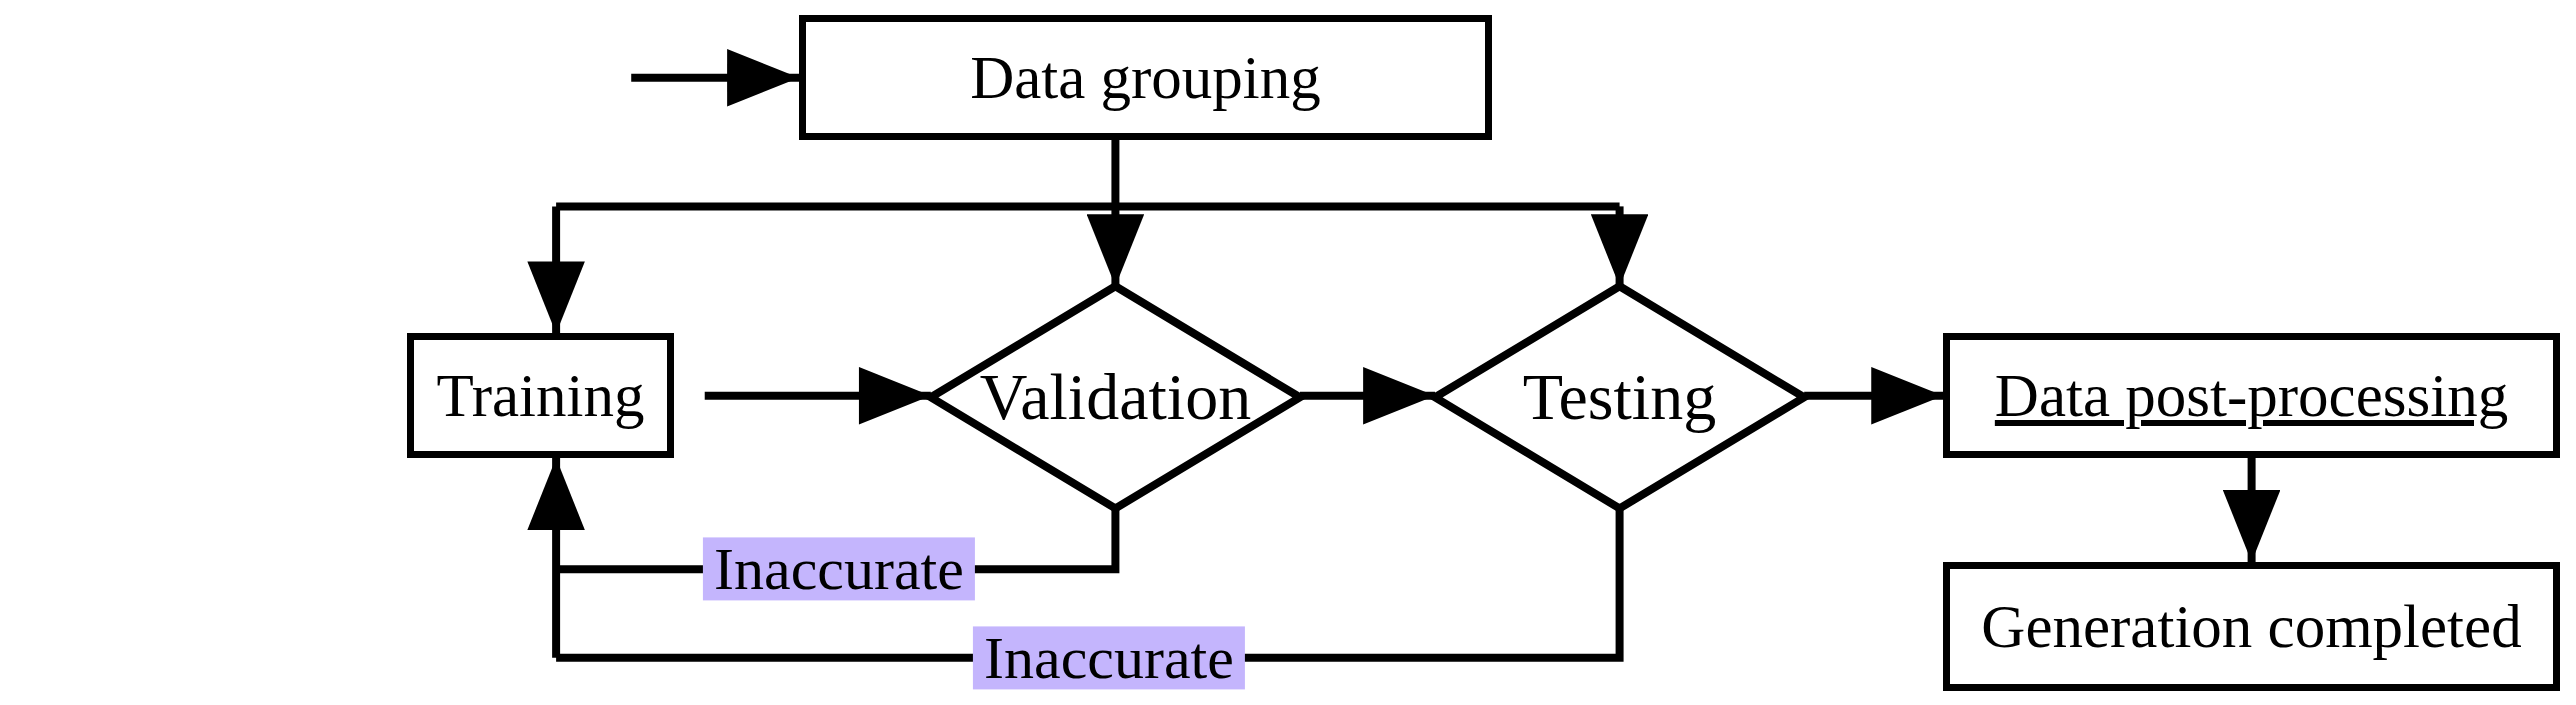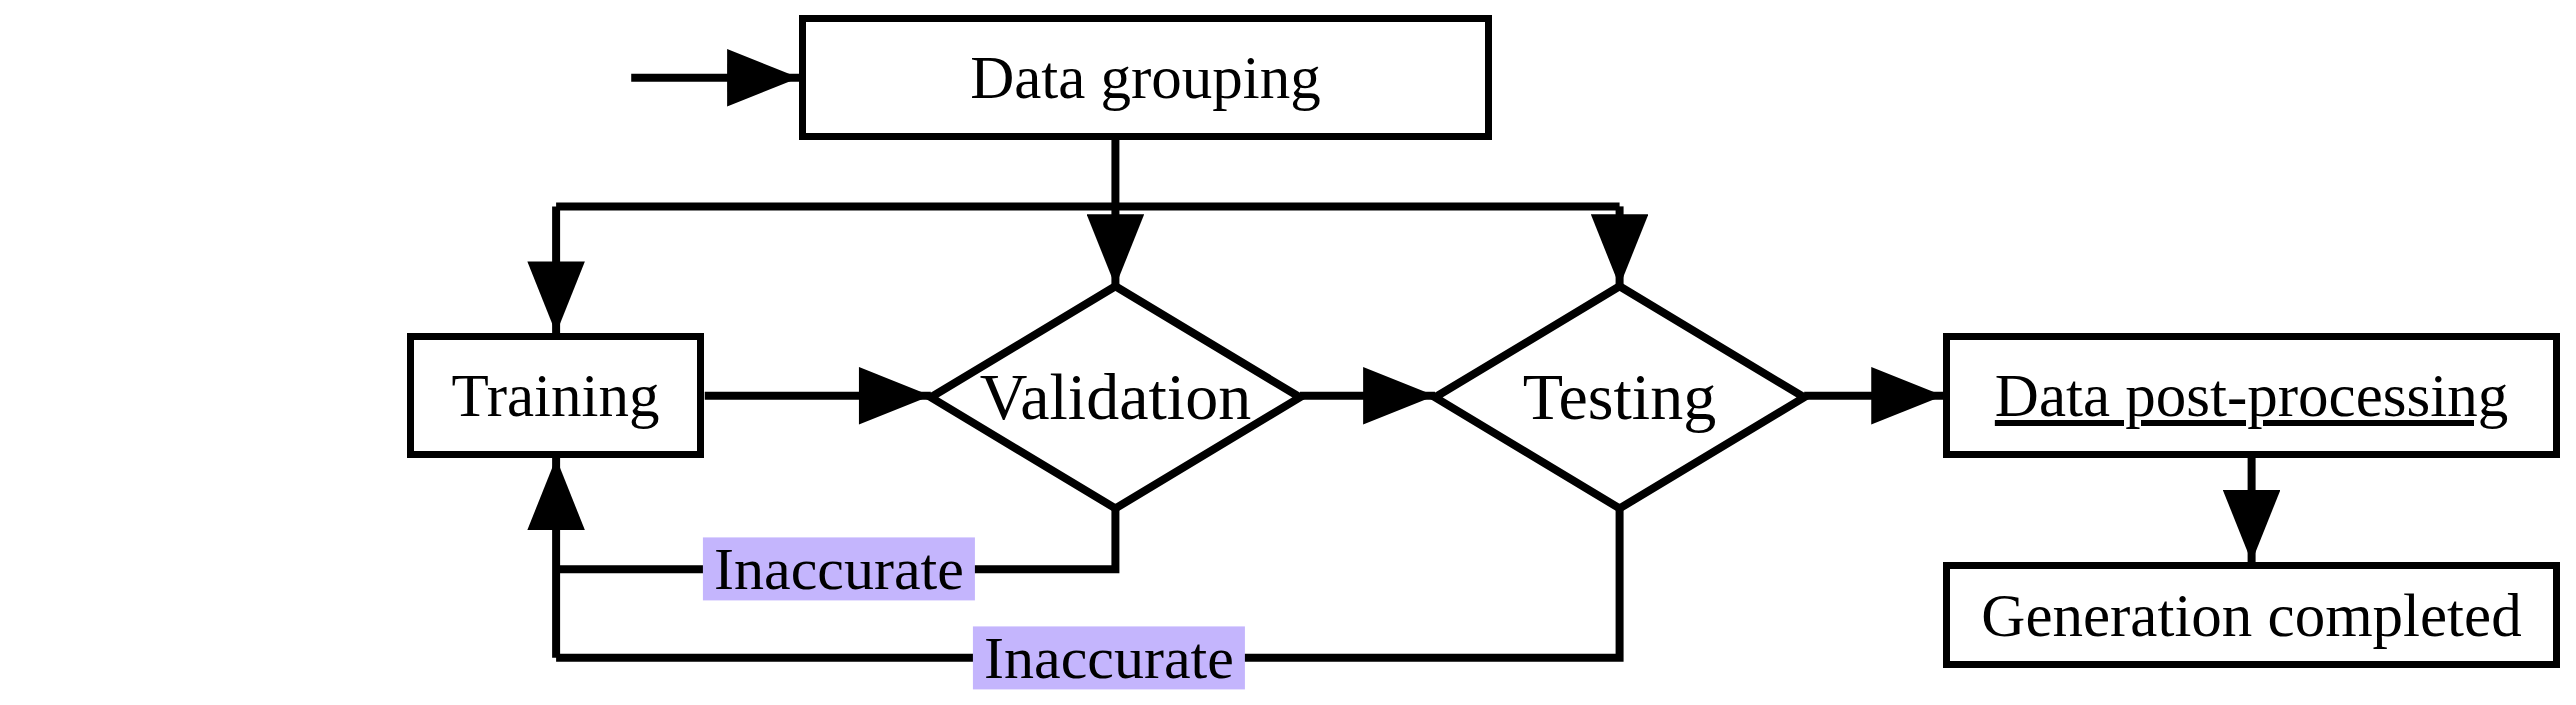--- a/index.html
+++ b/index.html
@@ -93,29 +93,29 @@
     <path d="M2027 636 L2027 823 L696 823" fill="none" stroke="#000000" stroke-width="10"></path>
 
     <path d="M696 823 L696 573" fill="none" stroke="#000000" stroke-width="10" marker-end="url(#arrow)"></path>
   </svg>
 
 
   <div class="node" style="left:799px; top:15px;  width:693px; height:125px;">
     <span>Data grouping</span>
   </div>
 
-  <div class="node" style="left:407px;  top:333px; width:297px; height:125px;text-align:center;">
+  <div class="node" style="left:407px;  top:333px; width:267px; height:125px;text-align:center;">
     <span>Training</span>
   </div>
 
   <div class="node" style="left:1943px; top:333px; width:617px; height:125px;text-decoration:underline;">
     <span>Data post-processing</span>
   </div>
 
-  <div class="node" style="left:1943px; top:562px; width:617px; height:106px;">
+  <div class="node" style="left:1943px; top:562px; width:617px; height:129px;">
     <span>Generation completed</span>
   </div>
 
   <div class="diamond-label" style="left:931px; top:286px; width:369px; height:222px;">
     <span>Validation</span>
   </div>
 
   <div class="diamond-label" style="left:1435px; top:286px; width:369px; height:222px;justify-content:center;">
     <span>Testing</span>
   </div>

